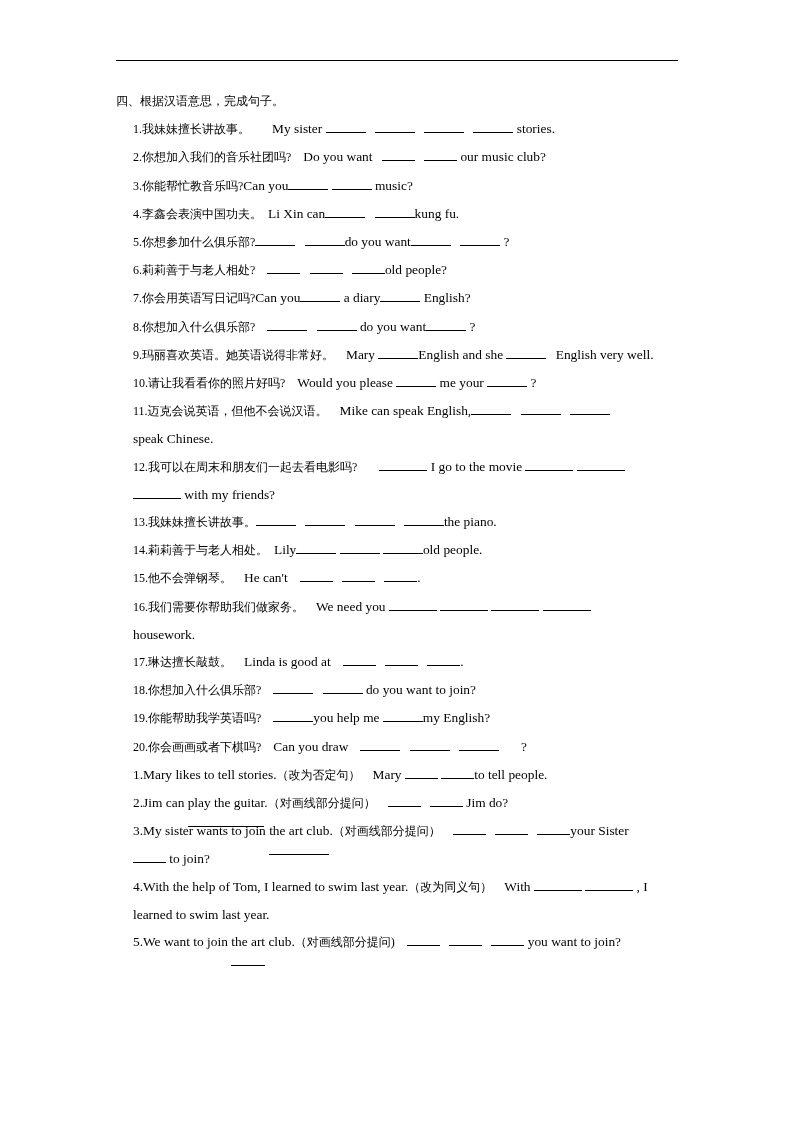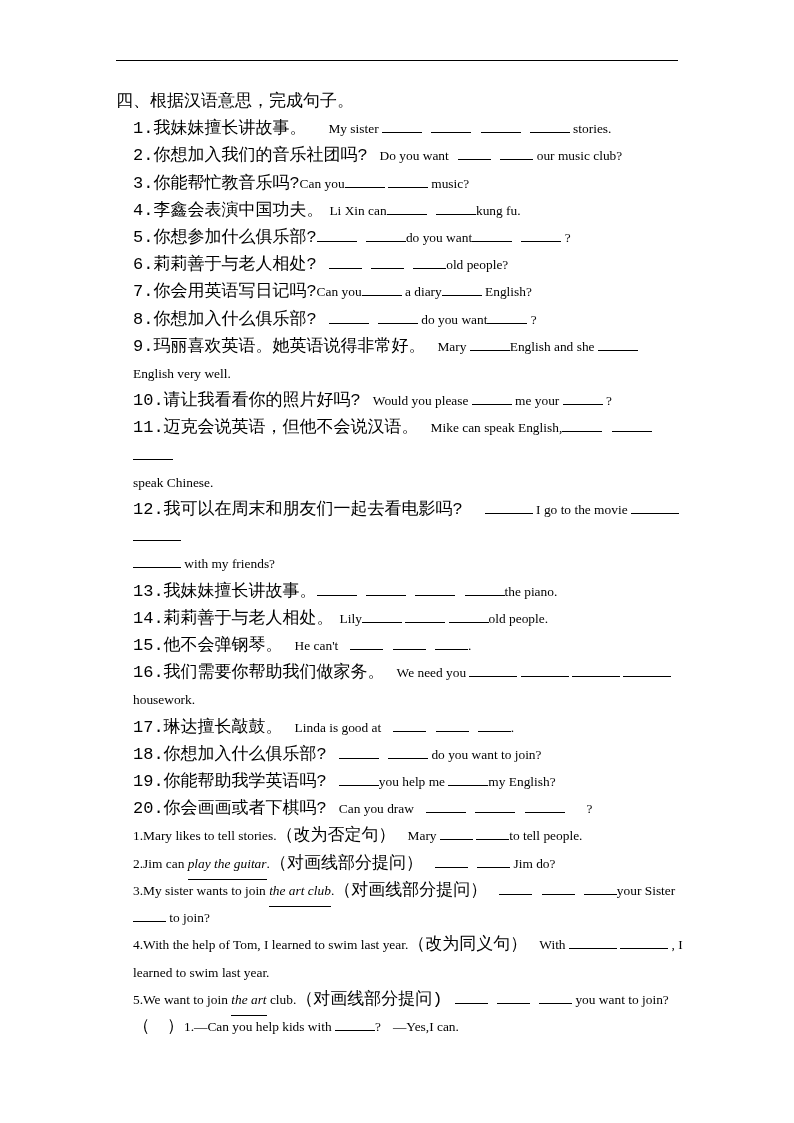--- a/index.html
+++ b/index.html
@@ -44,44 +44,43 @@
     letter-spacing: 0px;
     word-spacing: 0px;
     margin-left: 17px;
   }
   .section-head {
     font-size: 13.6px;
     line-height: 27.2px;
     white-space: pre-wrap;
   }
   .cn {
-    font-family: Liberation Mono, monospace;
-    font-size: 17px;
+    font-family: Liberation Serif, serif;
+    font-size: 12px;
   }
   .en {
     font-family: "Liberation Serif", "DejaVu Serif", serif;
     font-size: 13.4px;
   }
   .blank {
     display: inline-block;
     border-bottom: 1px solid #000;
     height: 12px;
     vertical-align: baseline;
     margin: 0 0px;
   }
   .b-s { width: 33px; }
   .b-m { width: 40px; }
   .b-l { width: 48px; }
   .sp-s { display:inline-block; width: 6px; }
   .sp-m { display:inline-block; width: 12px; }
   .sp-l { display:inline-block; width: 22px; }
   .ul-text {
     border-bottom: 1px solid #000;
-    padding-bottom: 8px;
-    font-style: italic;
+    padding-bottom: 16px;
   }
 </style>
 </head>
 <body>
 
 <div class="page">
 
   <div class="header-rule"></div>
 
   <div class="content">
@@ -133,16 +132,15 @@
 
     <div class="line"><span class="en">2.</span><span class="en">Jim can </span><span class="en ul-text">play the guitar</span><span class="en">.</span><span class="cn">（对画线部分提问）</span><span class="sp-m"></span><span class="blank b-s"></span><span class="sp-s"></span> <span class="blank b-s"></span> <span class="en">Jim do?</span></div>
 
     <div class="line"><span class="en">3.</span><span class="en">My sister wants to join </span><span class="en ul-text">the art club</span><span class="en">.</span><span class="cn">（对画线部分提问）</span><span class="sp-m"></span><span class="blank b-s"></span><span class="sp-s"></span> <span class="blank b-s"></span><span class="sp-s"></span> <span class="blank b-s"></span><span class="en">your Sister</span><br><span class="blank b-s"></span> <span class="en">to join?</span></div>
 
     <div class="line"><span class="en">4.</span><span class="en">With the help of Tom, I learned to swim last year.</span><span class="cn">（改为同义句）</span><span class="sp-m"></span><span class="en">With</span> <span class="blank b-l"></span> <span class="blank b-l"></span> <span class="en">, I learned to swim last year.</span></div>
 
     <div class="line"><span class="en">5.</span><span class="en">We want to join </span><span class="en ul-text">the art</span><span class="en"> club.</span><span class="cn">（对画线部分提问)</span><span class="sp-m"></span><span class="blank b-s"></span><span class="sp-s"></span> <span class="blank b-s"></span><span class="sp-s"></span> <span class="blank b-s"></span> <span class="en">you want to join?</span></div>
 
 
-    <div class="line"><span class="cn">（　）</span><span class="en">1.</span><span class="en">—Can you help kids with</span> <span class="blank b-m"></span><span class="en">?</span><span class="sp-m"></span><span class="en">—Yes,I can.</span></div>
 
   </div>
 </div>
 
 </body></html>

